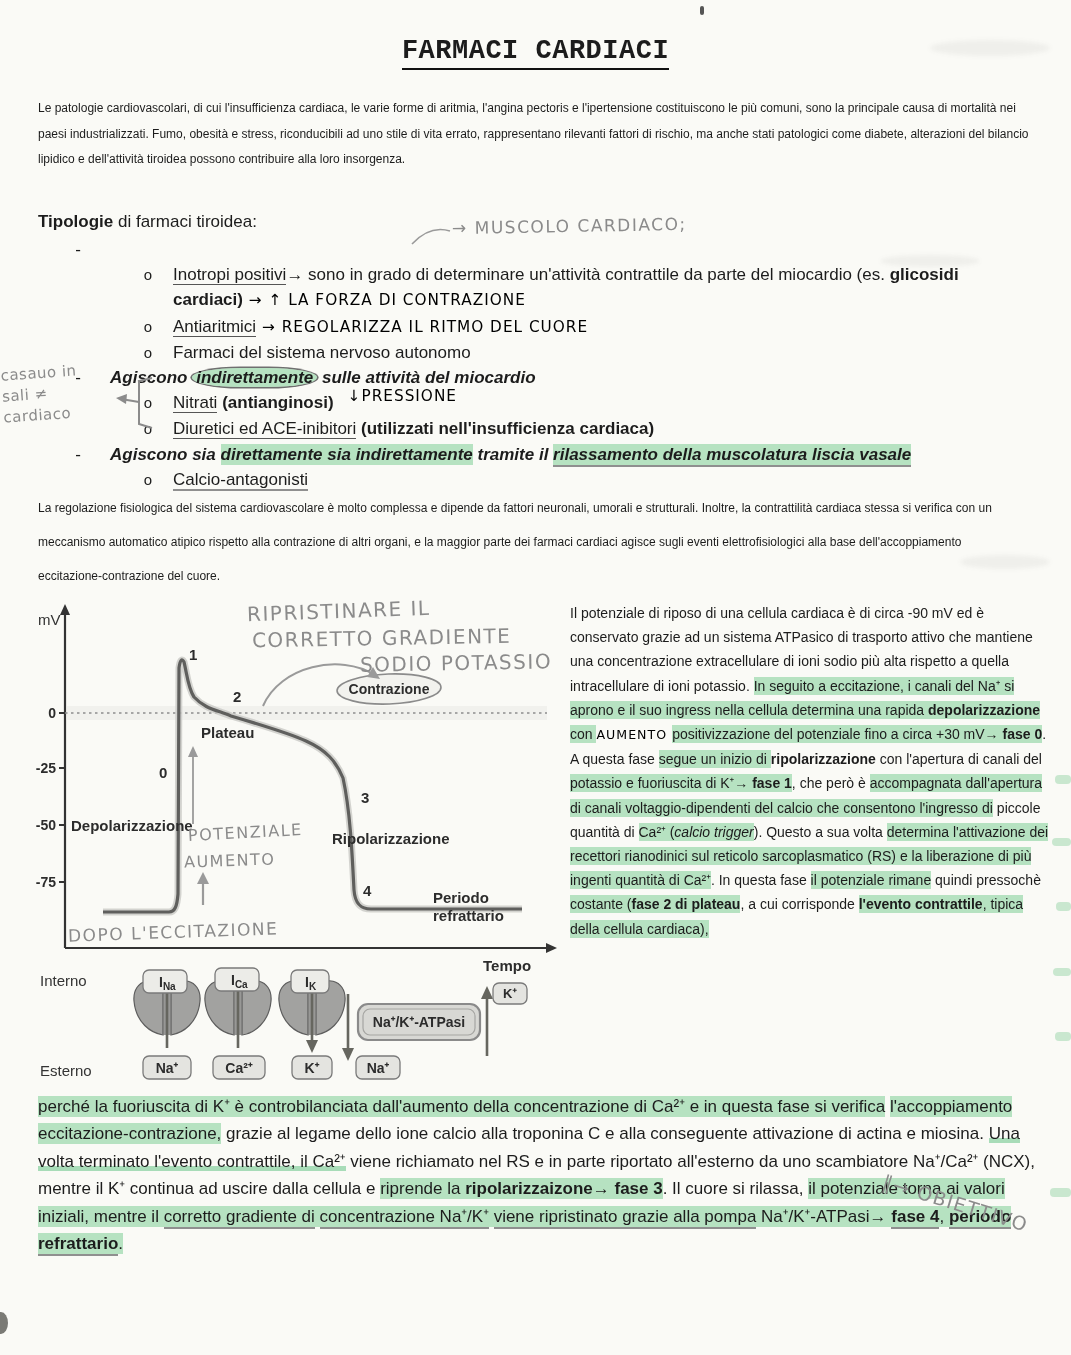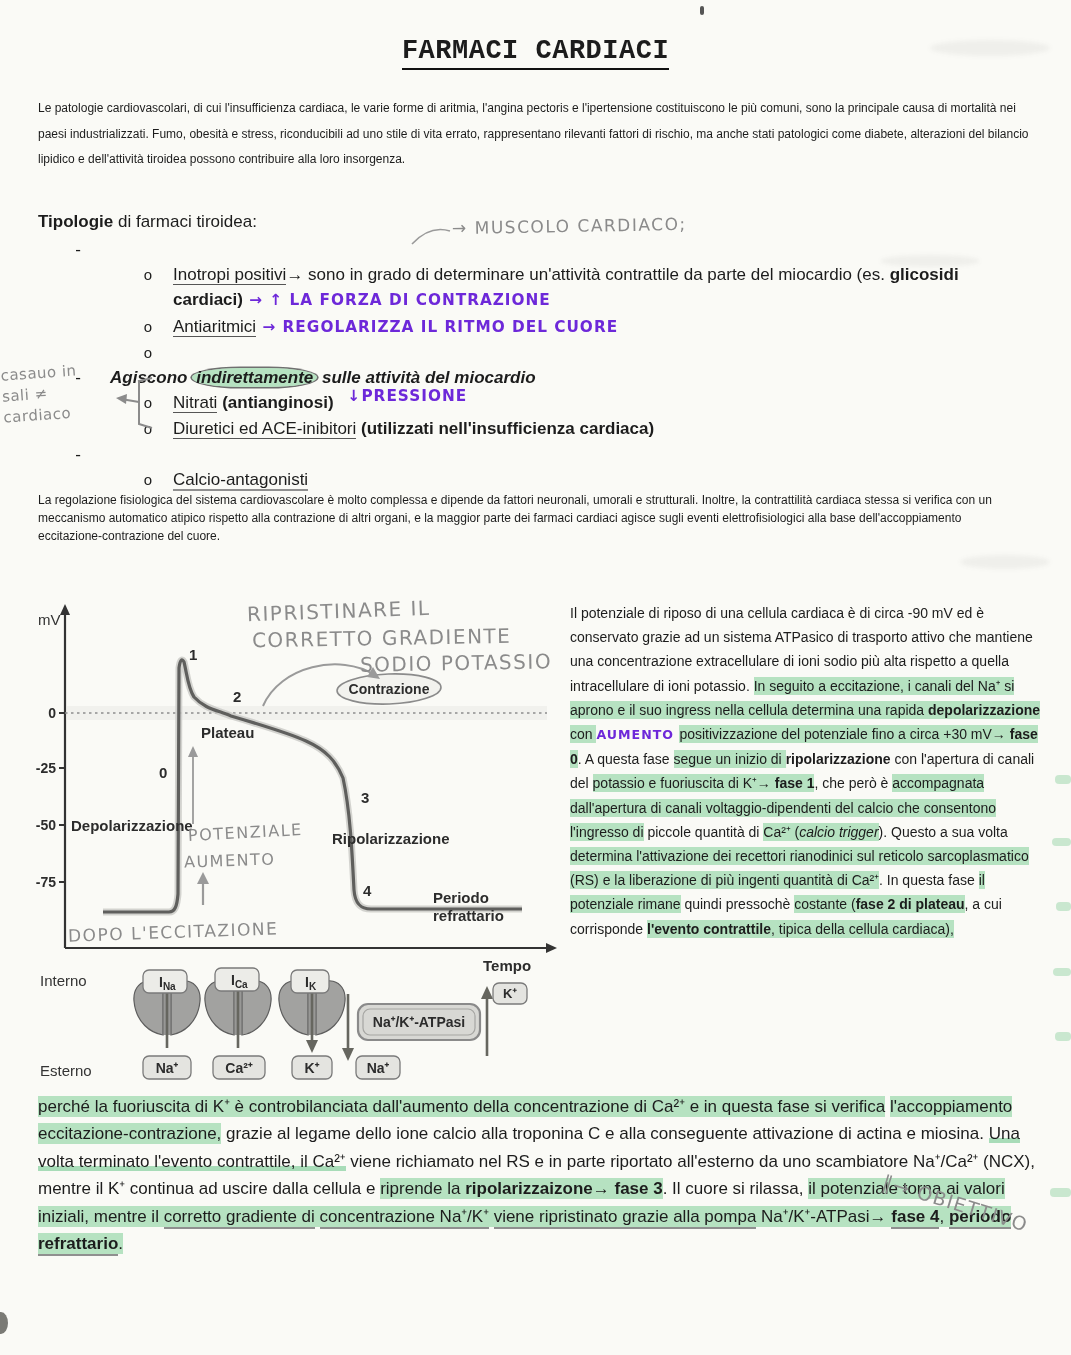--- a/index.html
+++ b/index.html
@@ -6,37 +6,37 @@
   #page{position:relative;width:1071px;height:1355px;background:#fafaf6;overflow:hidden;
         font-family:"Liberation Sans",sans-serif;color:#1c1c1c;}
   
   .b{font-weight:bold}
   .i{font-style:italic}
   .hl{background:rgba(125,205,150,.55);padding:1px 0;box-decoration-break:clone;-webkit-box-decoration-break:clone;}
   .ul{border-bottom:1.7px solid #555;}
   .pul{border-bottom:2px solid #8f8f8f;}
   .gul{box-shadow:inset 0 -5px 0 rgba(125,205,150,.65);}
   .circ{box-shadow:0 0 0 1.6px #6f6f6f;border-radius:48%/62%;padding:0 4px;}
-  .hw{font-family:"DejaVu Sans",sans-serif;color:#6d28d9;letter-spacing:1px;font-size:.9em;font-style:normal;font-weight:700;}
+  .hw{font-family:"DejaVu Sans",sans-serif;color:#000000;letter-spacing:1px;font-size:.9em;font-style:normal;font-weight:400;}
   .raise{position:relative;top:-7px;margin-left:14px;}
   
   .abs{position:absolute;}
   #title{top:36px;left:0;width:100%;text-align:center;font-family:Liberation Mono, monospace;}
   #title span{display:inline-block;font-size:27px;font-weight:bold;letter-spacing:.5px;
               border-bottom:2.5px solid #111;padding-bottom:2px;}
   .para{font-size:12px;line-height:25.6px;text-align:left;}
   #p1{top:96px;left:38px;width:1002px;}
   #tipologie{top:212px;left:38px;width:900px;font-size:17px;}
   #list{top:237px;left:38px;width:985px;font-size:17px;line-height:25.2px;}
   .li{display:flex;}
   .li .marker{flex:0 0 auto;text-align:center;}
   .lvl1 .marker{width:20px;margin-left:30px;margin-right:22px;}
   .lvl2 .marker{width:16px;margin-left:102px;margin-right:17px;font-size:15px;}
   .litext{display:block;}
-  #p2{top:491px;left:38px;width:965px;line-height:18px;}
+  #p2{top:491px;left:38px;width:965px;line-height:34px;}
   #rightcol{top:601px;left:570px;width:479px;font-size:14px;line-height:24.2px;}
   #p3{top:1093px;left:38px;width:1010px;font-size:17px;line-height:27.4px;}
   
   .pencil{position:absolute;font-family:"DejaVu Sans",sans-serif;color:#8b8b8b;
           letter-spacing:1.5px;white-space:nowrap;}
   #hw-muscolo{left:452px;top:216px;font-size:17px;transform:rotate(-1deg);}
   #hw-margin{left:2px;top:363px;font-size:15px;line-height:21px;transform:rotate(-4deg);letter-spacing:.5px;}
   #hw-rip1{left:247px;top:599px;font-size:20px;transform:rotate(-2deg);}
   #hw-rip2{left:252px;top:626px;font-size:20px;transform:rotate(-1deg);}
   #hw-rip3{left:360px;top:651px;font-size:20px;transform:rotate(-1deg);}
@@ -72,35 +72,37 @@
     <div class="li lvl2">
         <span class="marker">o</span>
         <span class="litext"><span class="ul">Inotropi positivi</span><span>→ sono in grado di determinare un'attività contrattile da parte del miocardio (es. </span><span class="b">glicosidi cardiaci)</span><span class="hw"> → ↑ LA FORZA DI CONTRAZIONE</span></span>
       </div>
     <div class="li lvl2">
         <span class="marker">o</span>
         <span class="litext"><span class="ul">Antiaritmici</span><span class="hw"> → REGOLARIZZA IL RITMO DEL CUORE</span></span>
       </div>
     <div class="li lvl2">
         <span class="marker">o</span>
+        <span class="litext"><span>Farmaci del sistema nervoso autonomo</span></span>
       </div>
     <div class="li lvl1">
         <span class="marker">-</span>
         <span class="litext"><span class="b i">Agiscono </span><span class="b i hl circ">indirettamente</span><span class="b i"> sulle attività del miocardio</span></span>
       </div>
     <div class="li lvl2">
         <span class="marker">o</span>
         <span class="litext"><span class="ul">Nitrati</span><span> </span><span class="b">(antianginosi)</span><span class="hw raise">↓PRESSIONE</span></span>
       </div>
     <div class="li lvl2">
         <span class="marker">o</span>
         <span class="litext"><span class="ul">Diuretici ed ACE-inibitori</span><span> </span><span class="b">(utilizzati nell'insufficienza cardiaca)</span></span>
       </div>
     <div class="li lvl1">
         <span class="marker">-</span>
+        <span class="litext"><span class="b i">Agiscono sia </span><span class="b i hl">direttamente sia indirettamente</span><span class="b i"> tramite il </span><span class="b i hl pul">rilassamento della muscolatura liscia vasale</span></span>
       </div>
     <div class="li lvl2">
         <span class="marker">o</span>
         <span class="litext"><span class="pul">Calcio-antagonisti</span></span>
       </div>
   </div>
 
   <div class="abs para" id="p2"><span>La regolazione fisiologica del sistema cardiovascolare è molto complessa e dipende da fattori neuronali, umorali e strutturali. Inoltre, la contrattilità cardiaca stessa si verifica con un meccanismo automatico atipico rispetto alla contrazione di altri organi, e la maggior parte dei farmaci cardiaci agisce sugli eventi elettrofisiologici alla base dell'accoppiamento eccitazione-contrazione del cuore.</span></div>
 
   <svg class="abs" style="left:35px;top:598px;" width="530" height="497" viewBox="0 0 530 497">

